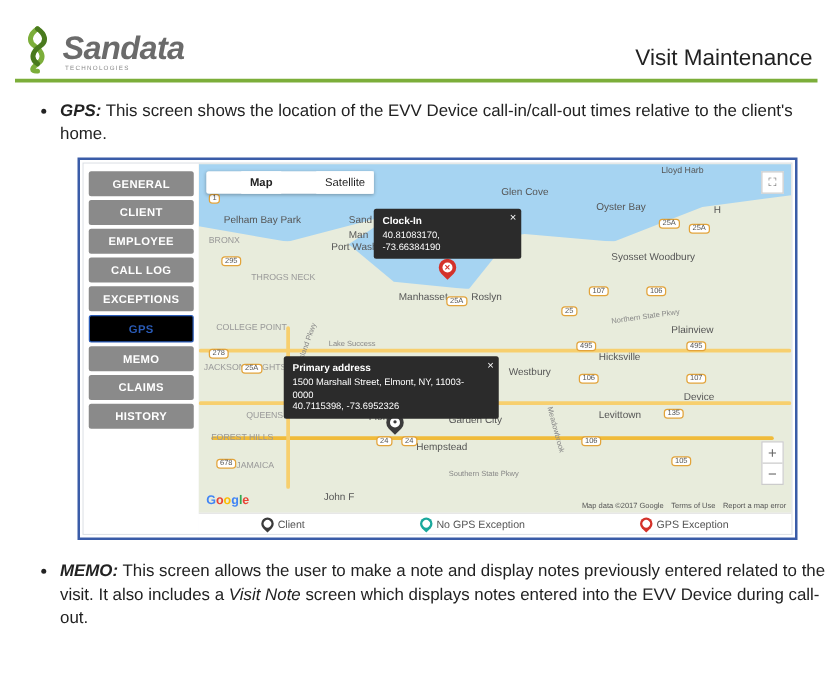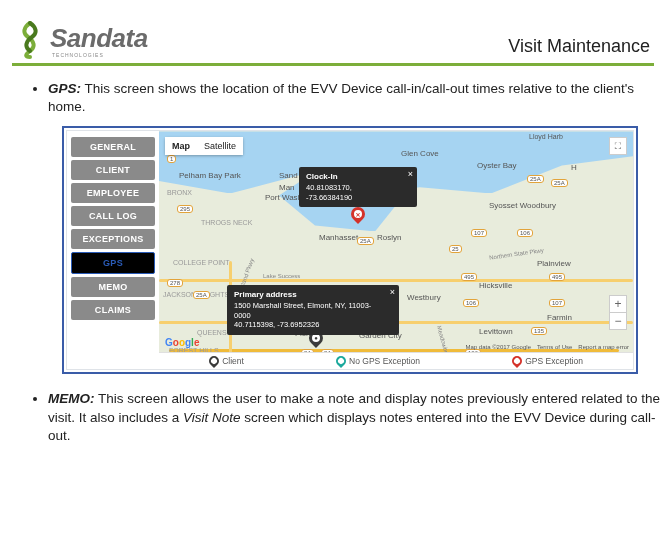--- a/index.html
+++ b/index.html
@@ -9,27 +9,27 @@
   .logo-mark { width: 28px; height: 38px; }
   .logo-text { font-size: 26px; font-style: italic; color: #6b6b6b; font-weight: 600; letter-spacing: -0.5px; }
   .logo-sub { font-size: 5px; color: #888; letter-spacing: 1px; margin-left: 2px; display:block; margin-top:-2px;}
   .page-title { font-size: 18px; color: #222; padding-bottom: 2px; margin-top: 28px; }
   .rule { height: 3px; background: #7cae3a; margin: 0 12px 14px 12px; }
   .bullets { padding: 0 0 0 48px; }
   .bullet { list-style: disc; font-size: 13.5px; line-height: 1.35; margin-bottom: 10px; }
   .bullet .label { font-style: italic; font-weight: 700; }
   .vn { font-style: italic; }
   .shot-frame { margin: 4px 28px 16px 62px; border: 2px solid #3a5ca8; padding: 2px; }
-  .shot { display: flex; border: 1px solid #dfe3e8; background: #fafbfc; height: 240px; }
+  .shot { display: flex; border: 1px solid #dfe3e8; background: #fafbfc; height: 298px; }
   .tabs { width: 92px; background: #fff; padding: 6px 4px; display: flex; flex-direction: column; gap: 3px; }
   .tab { background: #8a8a8a; color: #fff; font-size: 9px; font-weight: 700; text-align: center; padding: 5px 2px; border-radius: 2px; letter-spacing: 0.3px; }
   .tab.active { background: #000000; color: #2a5bb7; border: 1px solid #2a5bb7; }
   .map-wrap { flex: 1; display: flex; flex-direction: column; position: relative; }
   .map-bar { display: flex; gap: 0; position: absolute; top: 6px; left: 6px; z-index: 5; background:#fff; border-radius:2px; box-shadow:0 1px 3px rgba(0,0,0,.3);}
-  .map-btn { font-size: 9px; padding: 4px 7px; background: #fff; cursor: pointer;}
+  .map-btn { font-size: 9px; padding: 4px 7px; background: #fff; cursor: pointer; margin-left: 28px;}
   .map-btn.sel { font-weight: 700; }
   .map-canvas { flex: 1; position: relative; overflow: hidden; background: #e8ecdc; }
   .water { position:absolute; background:#a6d4f2; }
   .road { position:absolute; background:#f7cf6e; height:3px; border-radius:2px;}
   .road2 { position:absolute; background:#f0bb3a; height:3px; border-radius:2px;}
   .city { position:absolute; font-size:8px; color:#555; white-space:nowrap;}
   .shield { position:absolute; font-size:6px; background:#fff; border:1px solid #e2a33a; border-radius:3px; padding:0 2px; color:#555;}
   .popup { position:absolute; background:#2b2b2b; color:#fff; font-size:7.5px; padding:5px 20px 5px 7px; border-radius:2px; line-height:1.3; z-index:4;}
   .popup .ttl { font-weight:700; font-size:8px;}
   .popup .close { position:absolute; top:2px; right:4px; font-size:9px; cursor:pointer;}
@@ -78,20 +78,21 @@
   <div class="shot">
     <div class="tabs" id="tabs">
         <div class="tab">GENERAL</div>
         <div class="tab">CLIENT</div>
         <div class="tab">EMPLOYEE</div>
         <div class="tab">CALL LOG</div>
         <div class="tab">EXCEPTIONS</div>
         <div class="tab active">GPS</div>
         <div class="tab">MEMO</div>
         <div class="tab">CLAIMS</div>
+        <div class="tab">HISTORY</div>
       </div>
     <div class="map-wrap">
       <div class="map-canvas">
 
         <div class="water" style="top:0;left:0;width:100%;height:62px;clip-path:polygon(0 0,100% 0,100% 40%,85% 55%,70% 100%,55% 90%,45% 100%,30% 70%,15% 100%,0 80%)"></div>
         <div class="water" style="top:40px;left:120px;width:120px;height:60px;clip-path:polygon(0 40%,30% 0,70% 10%,100% 50%,80% 100%,30% 90%)"></div>
 
         <div class="road" style="top:148px;left:0;width:100%"></div>
         <div class="road" style="top:190px;left:0;width:100%"></div>
         <div class="road2" style="top:218px;left:10px;width:95%"></div>
@@ -113,21 +114,21 @@
         <div class="city" style="top:160px;left:4px;font-size:7px;color:#999">JACKSON HEIGHTS</div>
         <div class="city" style="top:216px;left:10px;font-size:7px;color:#999">FOREST HILLS</div>
         <div class="city" style="top:238px;left:30px;font-size:7px;color:#999">JAMAICA</div>
         <div class="city" style="top:198px;left:136px">Floral</div>
         <div class="city" style="top:162px;left:248px">Westbury</div>
         <div class="city" style="top:150px;left:320px">Hicksville</div>
         <div class="city" style="top:128px;left:378px">Plainview</div>
         <div class="city" style="top:200px;left:200px">Garden City</div>
         <div class="city" style="top:222px;left:174px">Hempstead</div>
         <div class="city" style="top:196px;left:320px">Levittown</div>
-        <div class="city" style="top:182px;left:388px">Farmin</div>
+        <div class="city" style="top:182px;left:388px">Device</div>
         <div class="city" style="top:262px;left:100px">John F</div>
         <div class="city" style="top:2px;left:370px;font-size:7px">Lloyd Harb</div>
         <div class="city" style="top:32px;left:412px">H</div>
         <div class="city" style="top:120px;left:330px;font-size:6px;color:#888;transform:rotate(-8deg)">Northern State Pkwy</div>
         <div class="city" style="top:246px;left:200px;font-size:6px;color:#888">Southern State Pkwy</div>
         <div class="city" style="top:142px;left:104px;font-size:6px;color:#888">Lake Success</div>
         <div class="city" style="top:148px;left:60px;font-size:6px;color:#888;transform:rotate(-70deg)">Cross Island Pkwy</div>
         <div class="city" style="top:210px;left:266px;font-size:6px;color:#888;transform:rotate(75deg)">Meadowbrook</div>
 
         <div class="shield" style="top:236px;left:14px">678</div>

